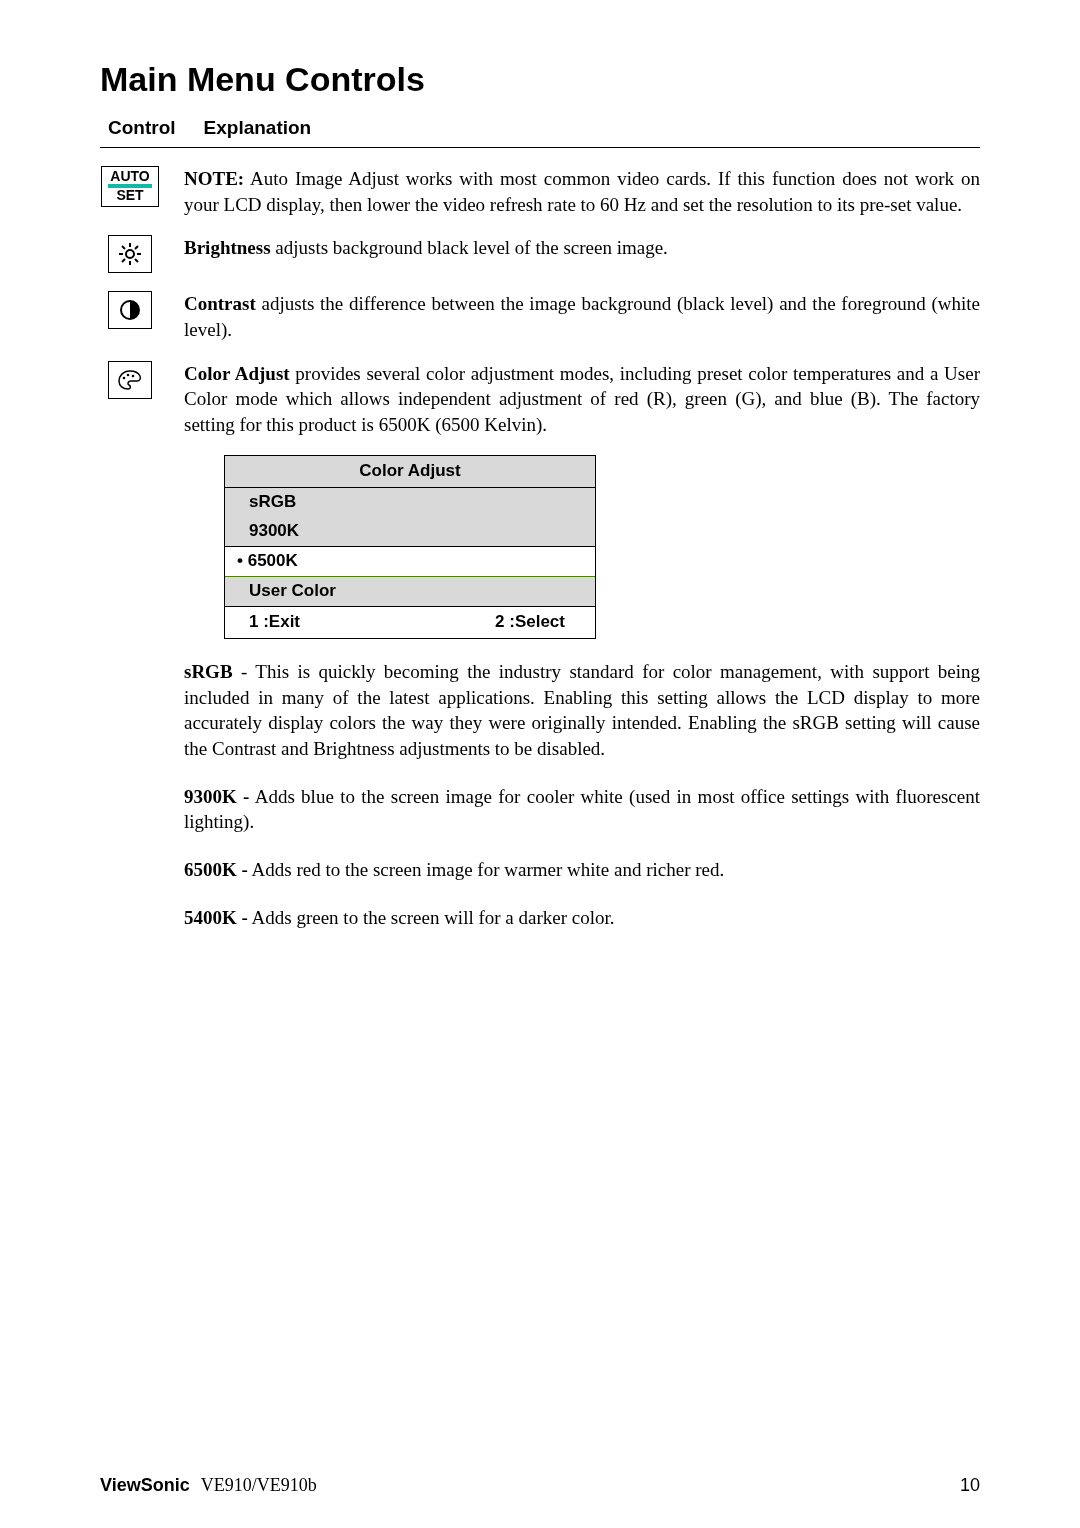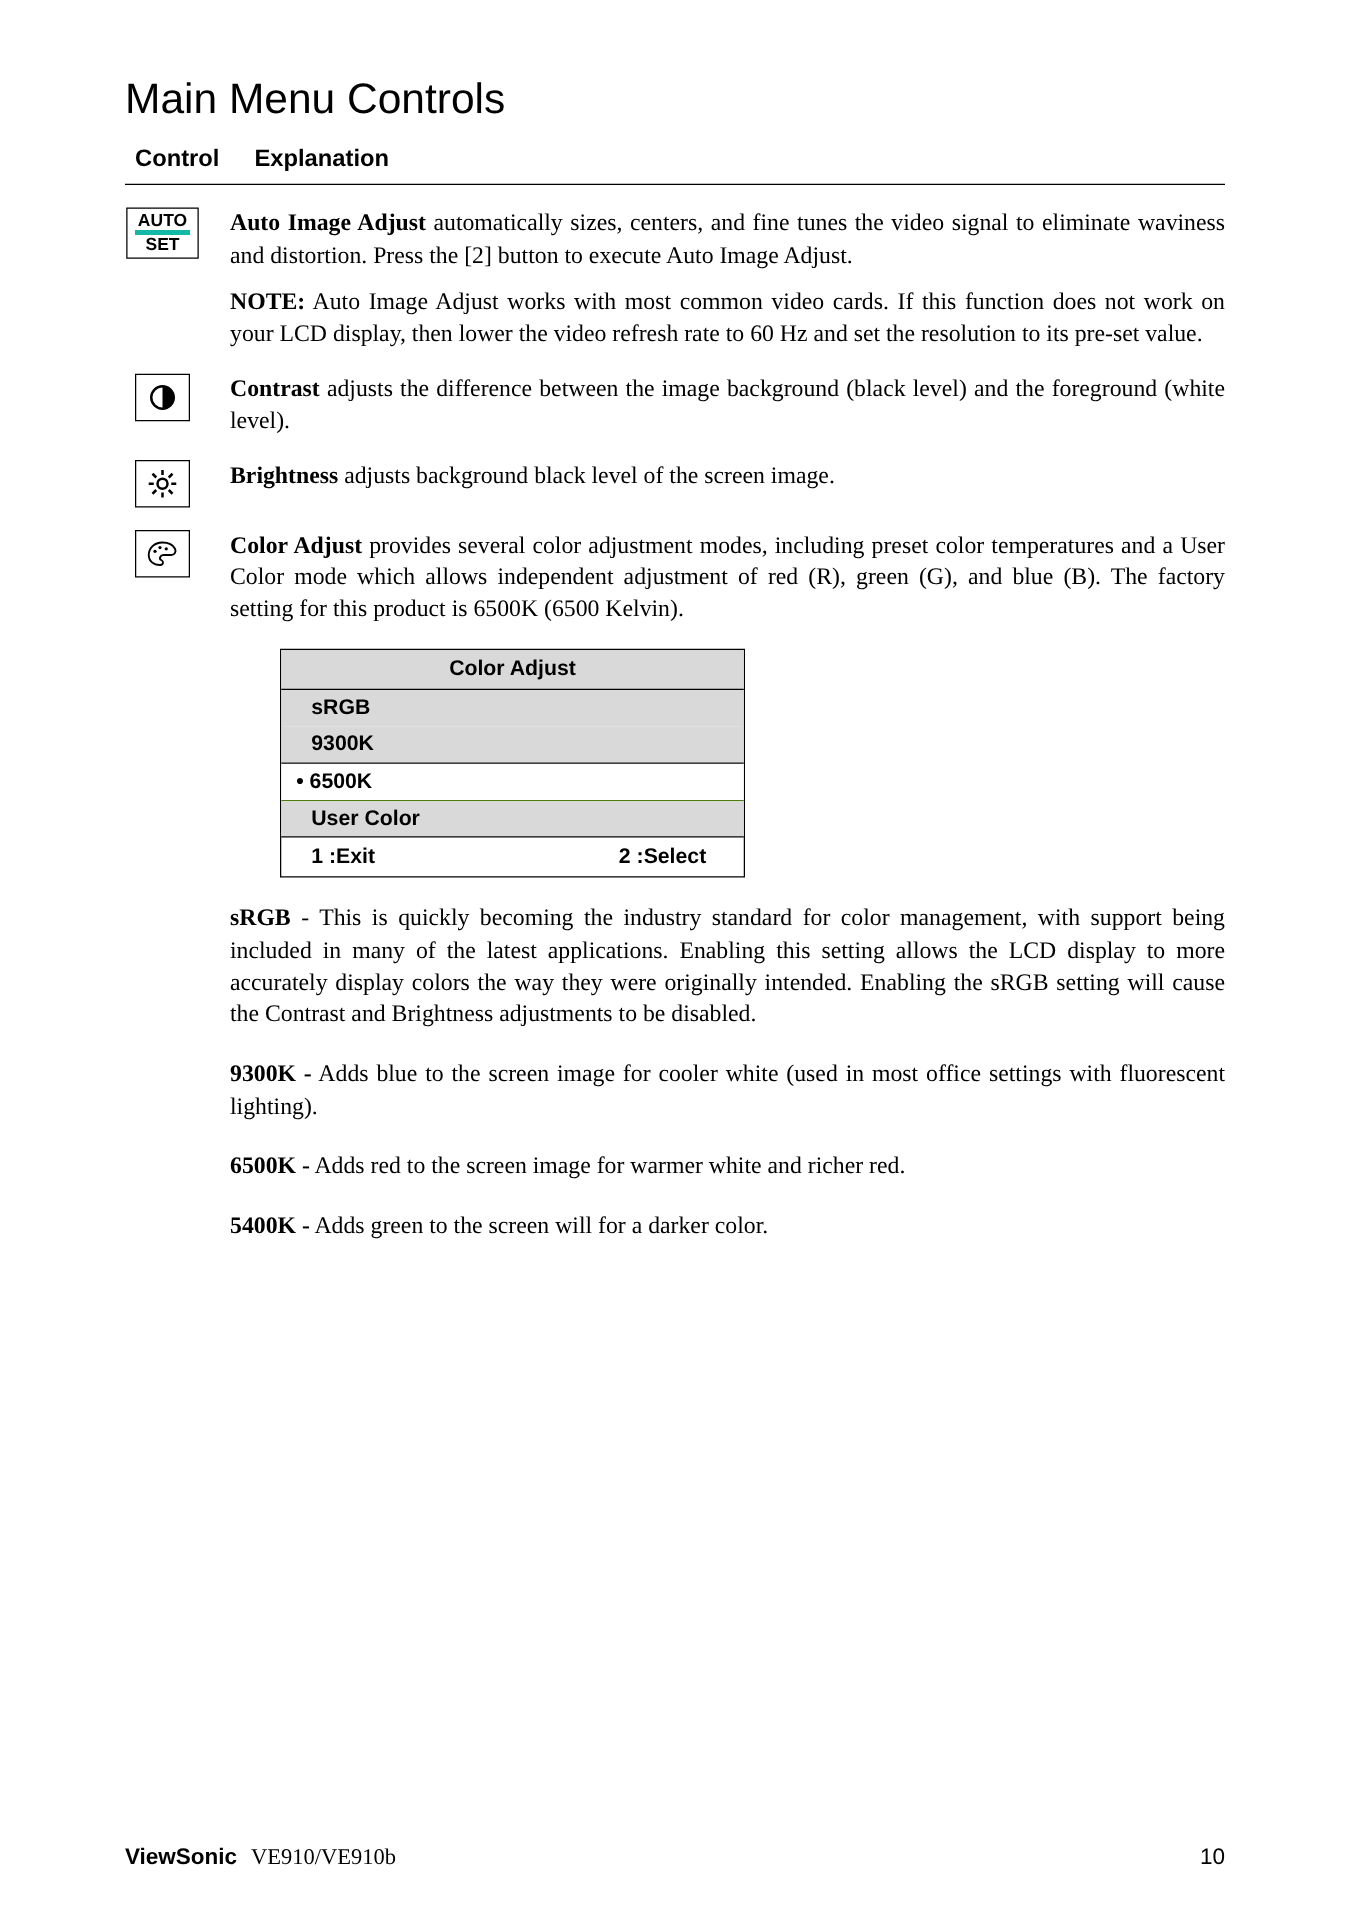--- a/index.html
+++ b/index.html
@@ -11,21 +11,21 @@
     width: 1080px;
     height: 1528px;
     box-sizing: border-box;
   }
   .page {
     padding: 60px 100px 40px 100px;
   }
   h1 {
     font-family: Arial, Helvetica, sans-serif;
     font-size: 34px;
-    font-weight: normal;
+    font-weight: bold;
     margin: 0 0 14px 0;
   }
   .intro {
     font-size: 19px;
     margin: 0 0 26px 0;
   }
   .headrow {
     font-family: Arial, Helvetica, sans-serif;
     font-size: 19px;
     font-weight: bold;
@@ -129,36 +129,21 @@
   </div>
 
   <div class="entry">
     <div class="icon-col">
       <div class="iconbox">
         <div style="border-bottom:4px solid #14b8a6; padding:0 2px;">AUTO</div>
         <div>SET</div>
       </div>
     </div>
     <div class="text-col">
-      <p><span class="bold">Auto Image Adjust</span><span> automatically sizes, centers, and fine tunes the video signal to eliminate waviness and distortion. Press the [2] button to execute Auto Image Adjust.</span></p>
       <p><span class="bold">NOTE:</span><span> Auto Image Adjust works with most common video cards. If this function does not work on your LCD display, then lower the video refresh rate to 60 Hz and set the resolution to its pre-set value.</span></p>
-    </div>
-  </div>
-
-  <div class="entry">
-    <div class="icon-col">
-      <div class="iconbox svgbox">
-        <svg width="24" height="24" viewBox="0 0 24 24">
-            <circle cx="12" cy="12" r="9" fill="none" stroke="#000" stroke-width="2"></circle>
-            <path d="M12 3 A9 9 0 0 1 12 21 Z" fill="#000"></path>
-          </svg>
-      </div>
-    </div>
-    <div class="text-col">
-      <p><span class="bold">Contrast</span><span> adjusts the difference between the image background  (black level) and the foreground (white level).</span></p>
     </div>
   </div>
 
   <div class="entry">
     <div class="icon-col">
       <div class="iconbox svgbox">
         <svg width="24" height="24" viewBox="0 0 24 24">
             <circle cx="12" cy="12" r="4" fill="none" stroke="#000" stroke-width="2"></circle>
             <g stroke="#000" stroke-width="2">
               <line x1="12" y1="1" x2="12" y2="5"></line>
@@ -174,20 +159,34 @@
       </div>
     </div>
     <div class="text-col">
       <p><span class="bold">Brightness</span><span> adjusts background black level of the screen image.</span></p>
     </div>
   </div>
 
   <div class="entry">
     <div class="icon-col">
       <div class="iconbox svgbox">
+        <svg width="24" height="24" viewBox="0 0 24 24">
+            <circle cx="12" cy="12" r="9" fill="none" stroke="#000" stroke-width="2"></circle>
+            <path d="M12 3 A9 9 0 0 1 12 21 Z" fill="#000"></path>
+          </svg>
+      </div>
+    </div>
+    <div class="text-col">
+      <p><span class="bold">Contrast</span><span> adjusts the difference between the image background  (black level) and the foreground (white level).</span></p>
+    </div>
+  </div>
+
+  <div class="entry">
+    <div class="icon-col">
+      <div class="iconbox svgbox">
         <svg width="26" height="22" viewBox="0 0 26 22">
             <path d="M13 2 C6 2 2 7 2 12 C2 17 6 20 11 20 C14 20 14 17 12 16 C10 15 11 12 14 12 L20 12 C23 12 24 9 23 7 C21 3 17 2 13 2 Z" fill="none" stroke="#000" stroke-width="1.5"></path>
             <circle cx="7" cy="9" r="1.3" fill="#000"></circle>
             <circle cx="11" cy="6" r="1.3" fill="#000"></circle>
             <circle cx="16" cy="7" r="1.3" fill="#000"></circle>
           </svg>
       </div>
     </div>
     <div class="text-col">
       <p><span class="bold">Color Adjust</span><span> provides several color adjustment modes, including preset color temperatures and a User Color mode which allows independent adjustment of red (R), green (G), and blue (B). The factory setting for this product is 6500K (6500 Kelvin).</span></p>

